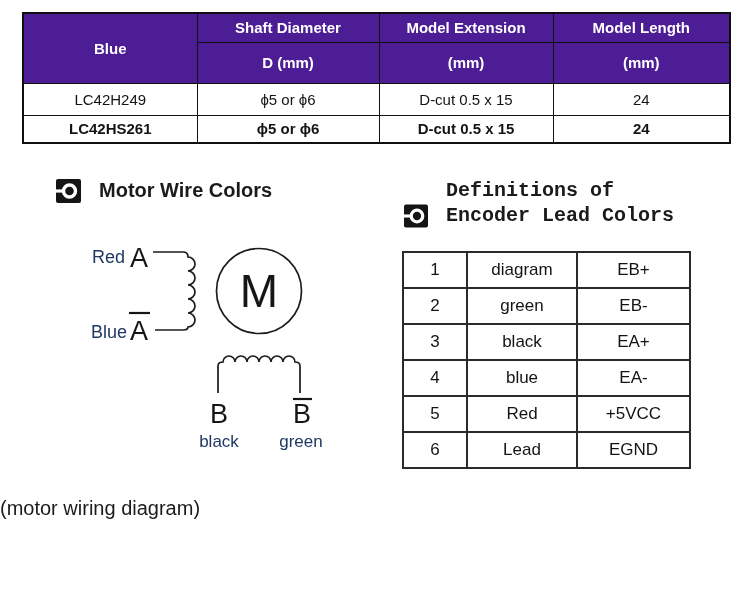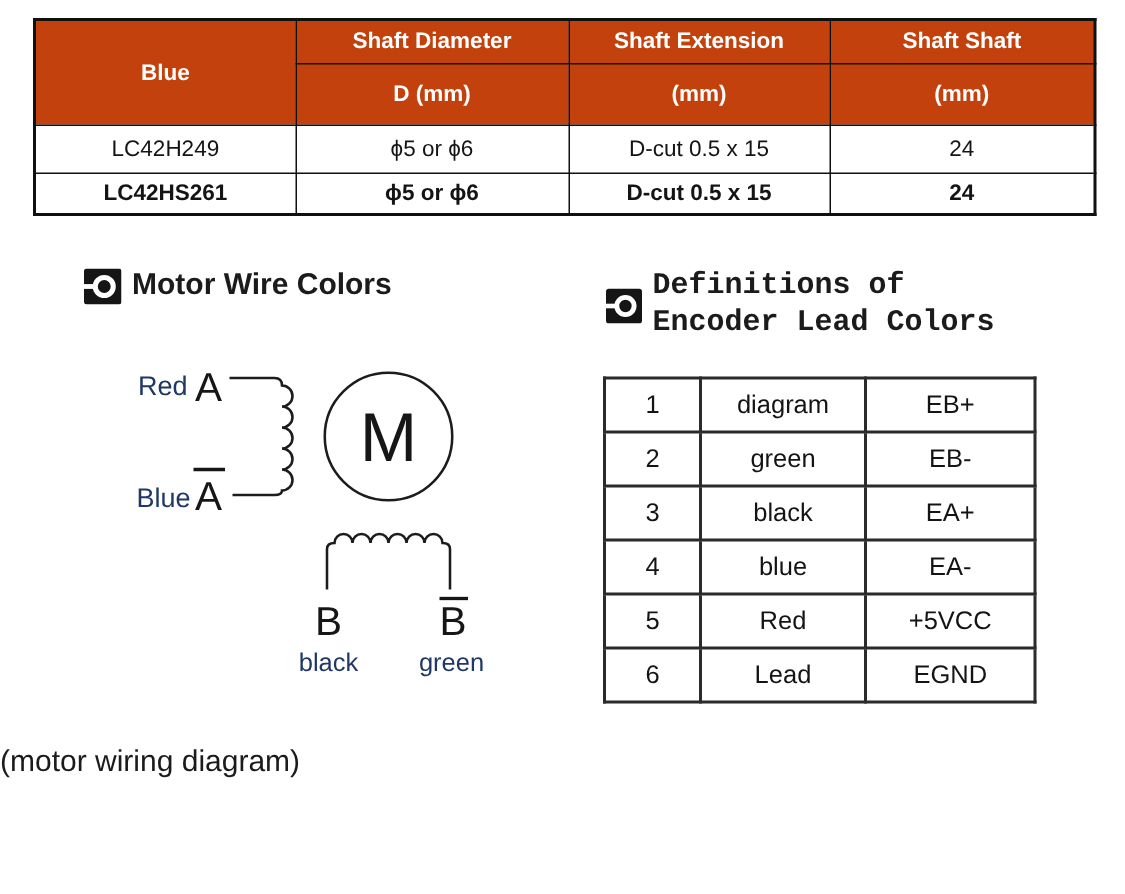--- a/index.html
+++ b/index.html
@@ -24,36 +24,36 @@
     border: 2px solid #101010;
   }
   table.spec-table th, table.spec-table td {
     border: 1px solid #101010;
     text-align: center;
     vertical-align: middle;
     font-size: 15px;
     padding: 0;
   }
   table.spec-table th {
-    background: #c2410c;
+    background: #4c1d95;
     color: #ffffff;
     font-weight: 700;
   }
   table.spec-table tr.hdr-1 th { height: 29px; }
   table.spec-table tr.hdr-2 th { height: 41px; }
   table.spec-table tbody tr:nth-child(1) td { height: 32px; }
   table.spec-table tbody tr:nth-child(2) td { height: 28px; font-weight: bold; }
   table.spec-table td { color: #141414; font-weight: 400; }
 
   
   .section-heading {
     position: absolute;
     display: flex;
-    align-items: center;
-    gap: 7px;
+    align-items: flex-end;
+    gap: 18px;
     font-size: 20px;
     font-weight: 600;
     color: #1b1b1b;
     line-height: 25px;
   }
   .section-heading .bullet { flex: 0 0 auto; margin-top: 1px; }
   #heading-motor-wire { left: 56px; top: 178px; }
   #heading-encoder { left: 404px; top: 178px; font-family: Liberation Mono, monospace; }
   #heading-encoder .heading-text { width: 250px; }
 
@@ -97,22 +97,22 @@
     <colgroup>
       <col style="width:174px">
         <col style="width:182px">
         <col style="width:174px">
         <col style="width:177px">
     </colgroup>
     <thead>
       <tr class="hdr-1">
         <th rowspan="2">Blue</th>
         <th>Shaft Diameter</th>
-        <th>Shaft Extension</th>
-        <th>Shaft Shaft</th>
+        <th>Model Extension</th>
+        <th>Model Length</th>
       </tr>
       <tr class="hdr-2">
         <th>D (mm)</th>
         <th>(mm)</th>
         <th>(mm)</th>
       </tr>
     </thead>
     <tbody>
       <tr>
         <td>LC42H249</td>

